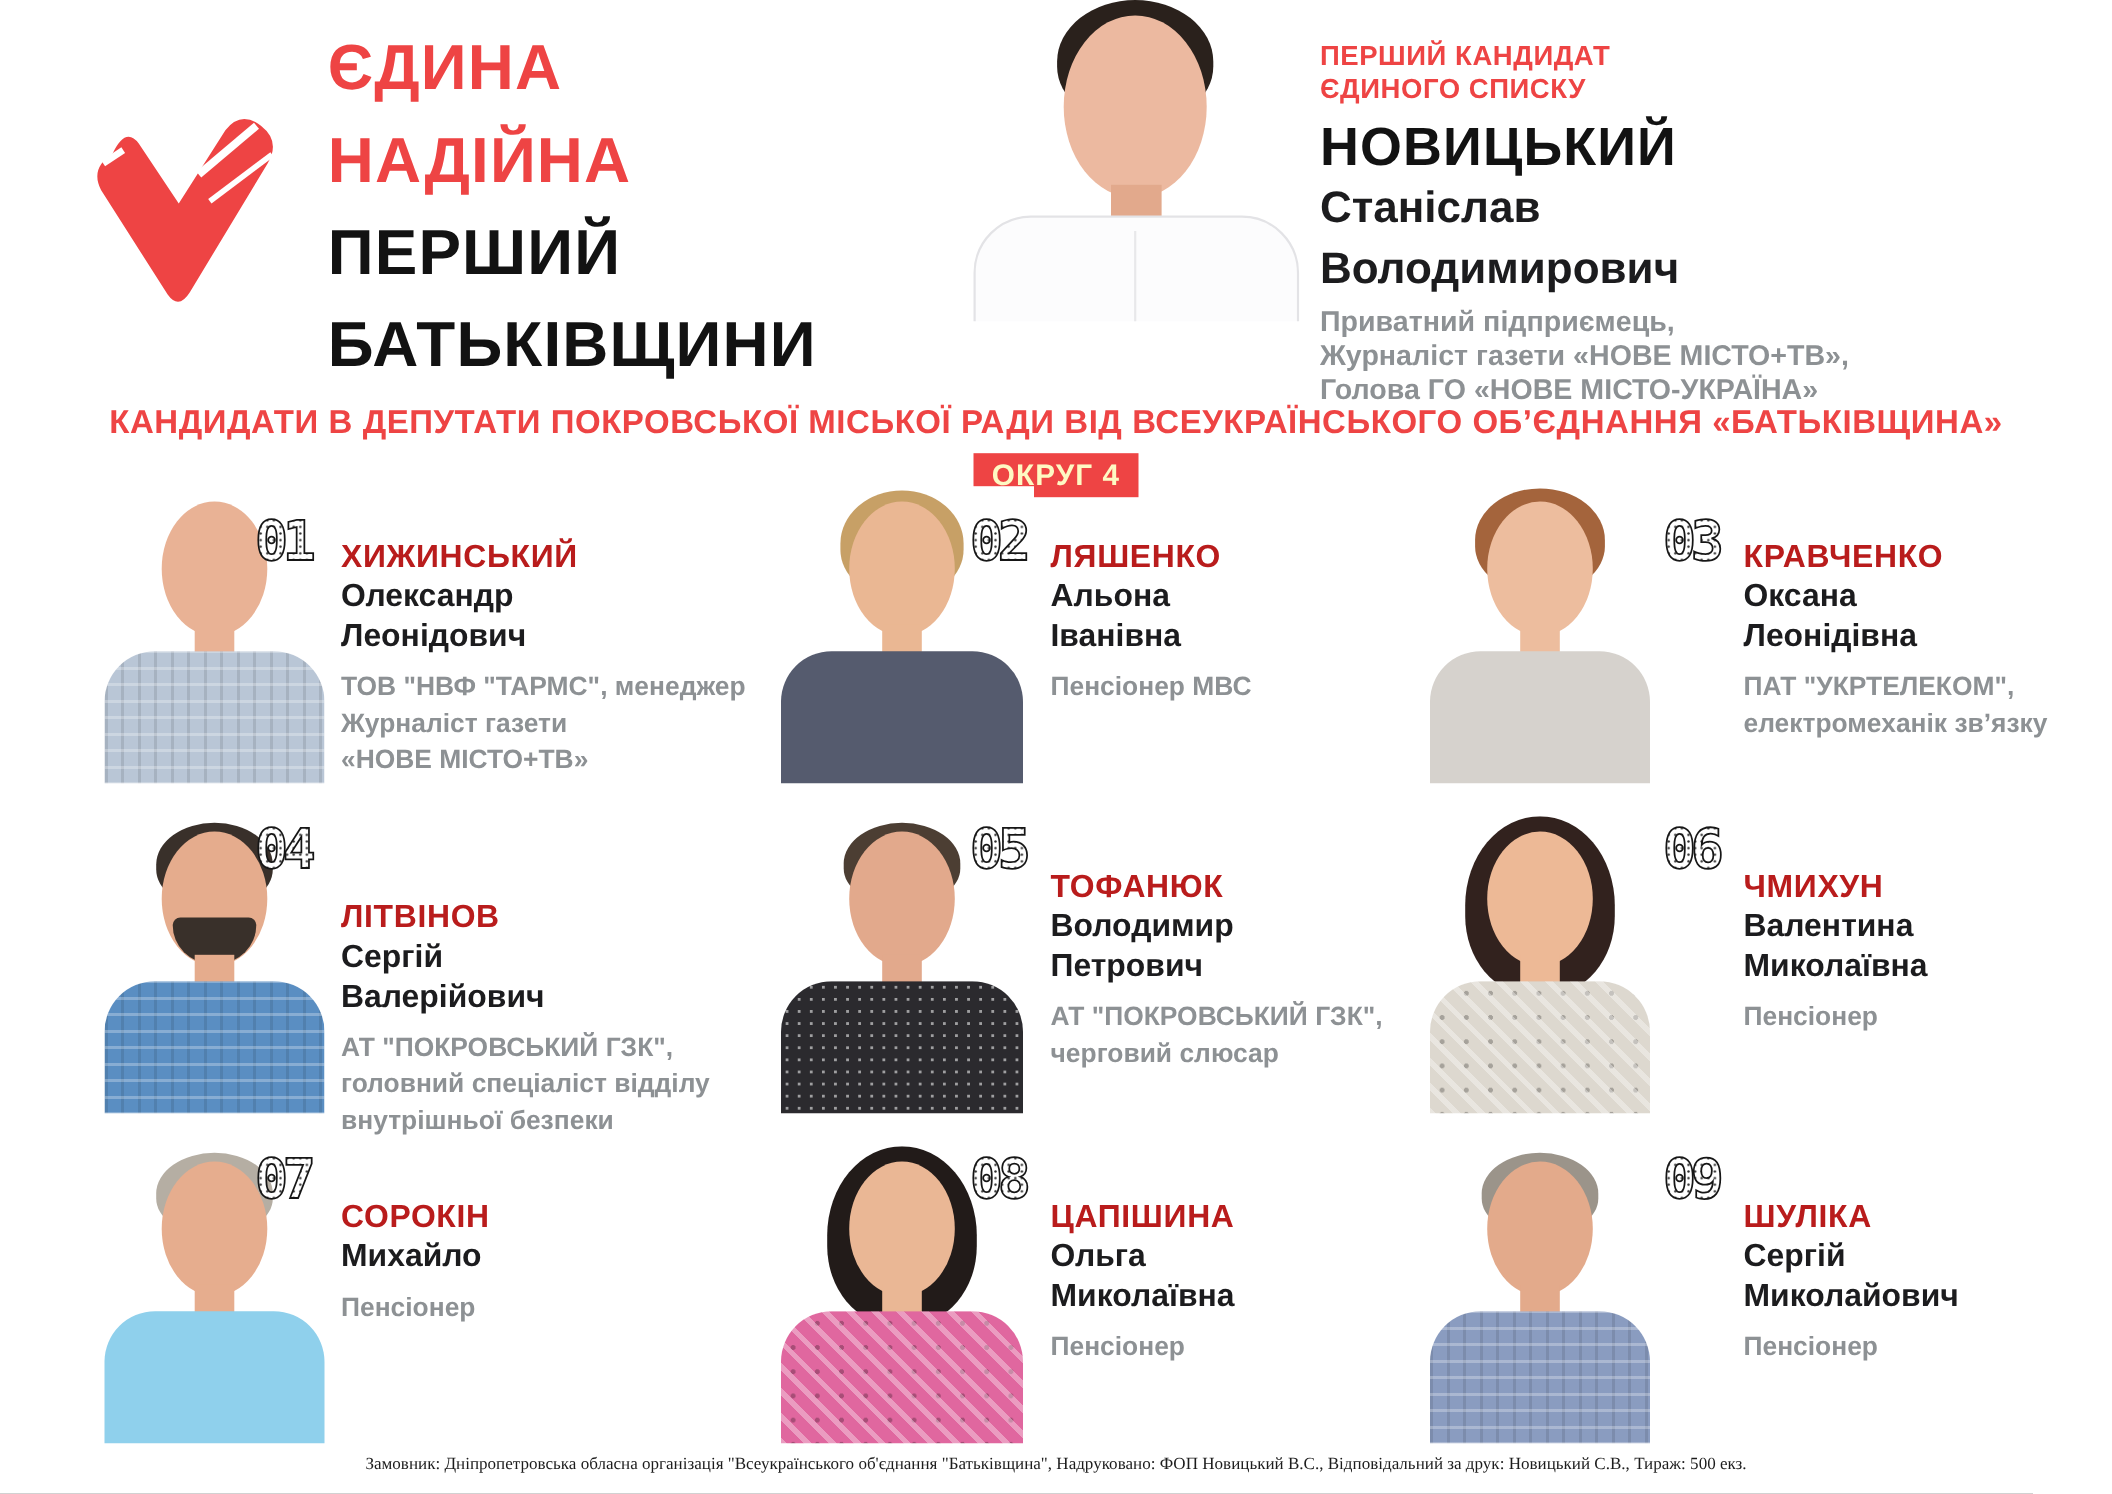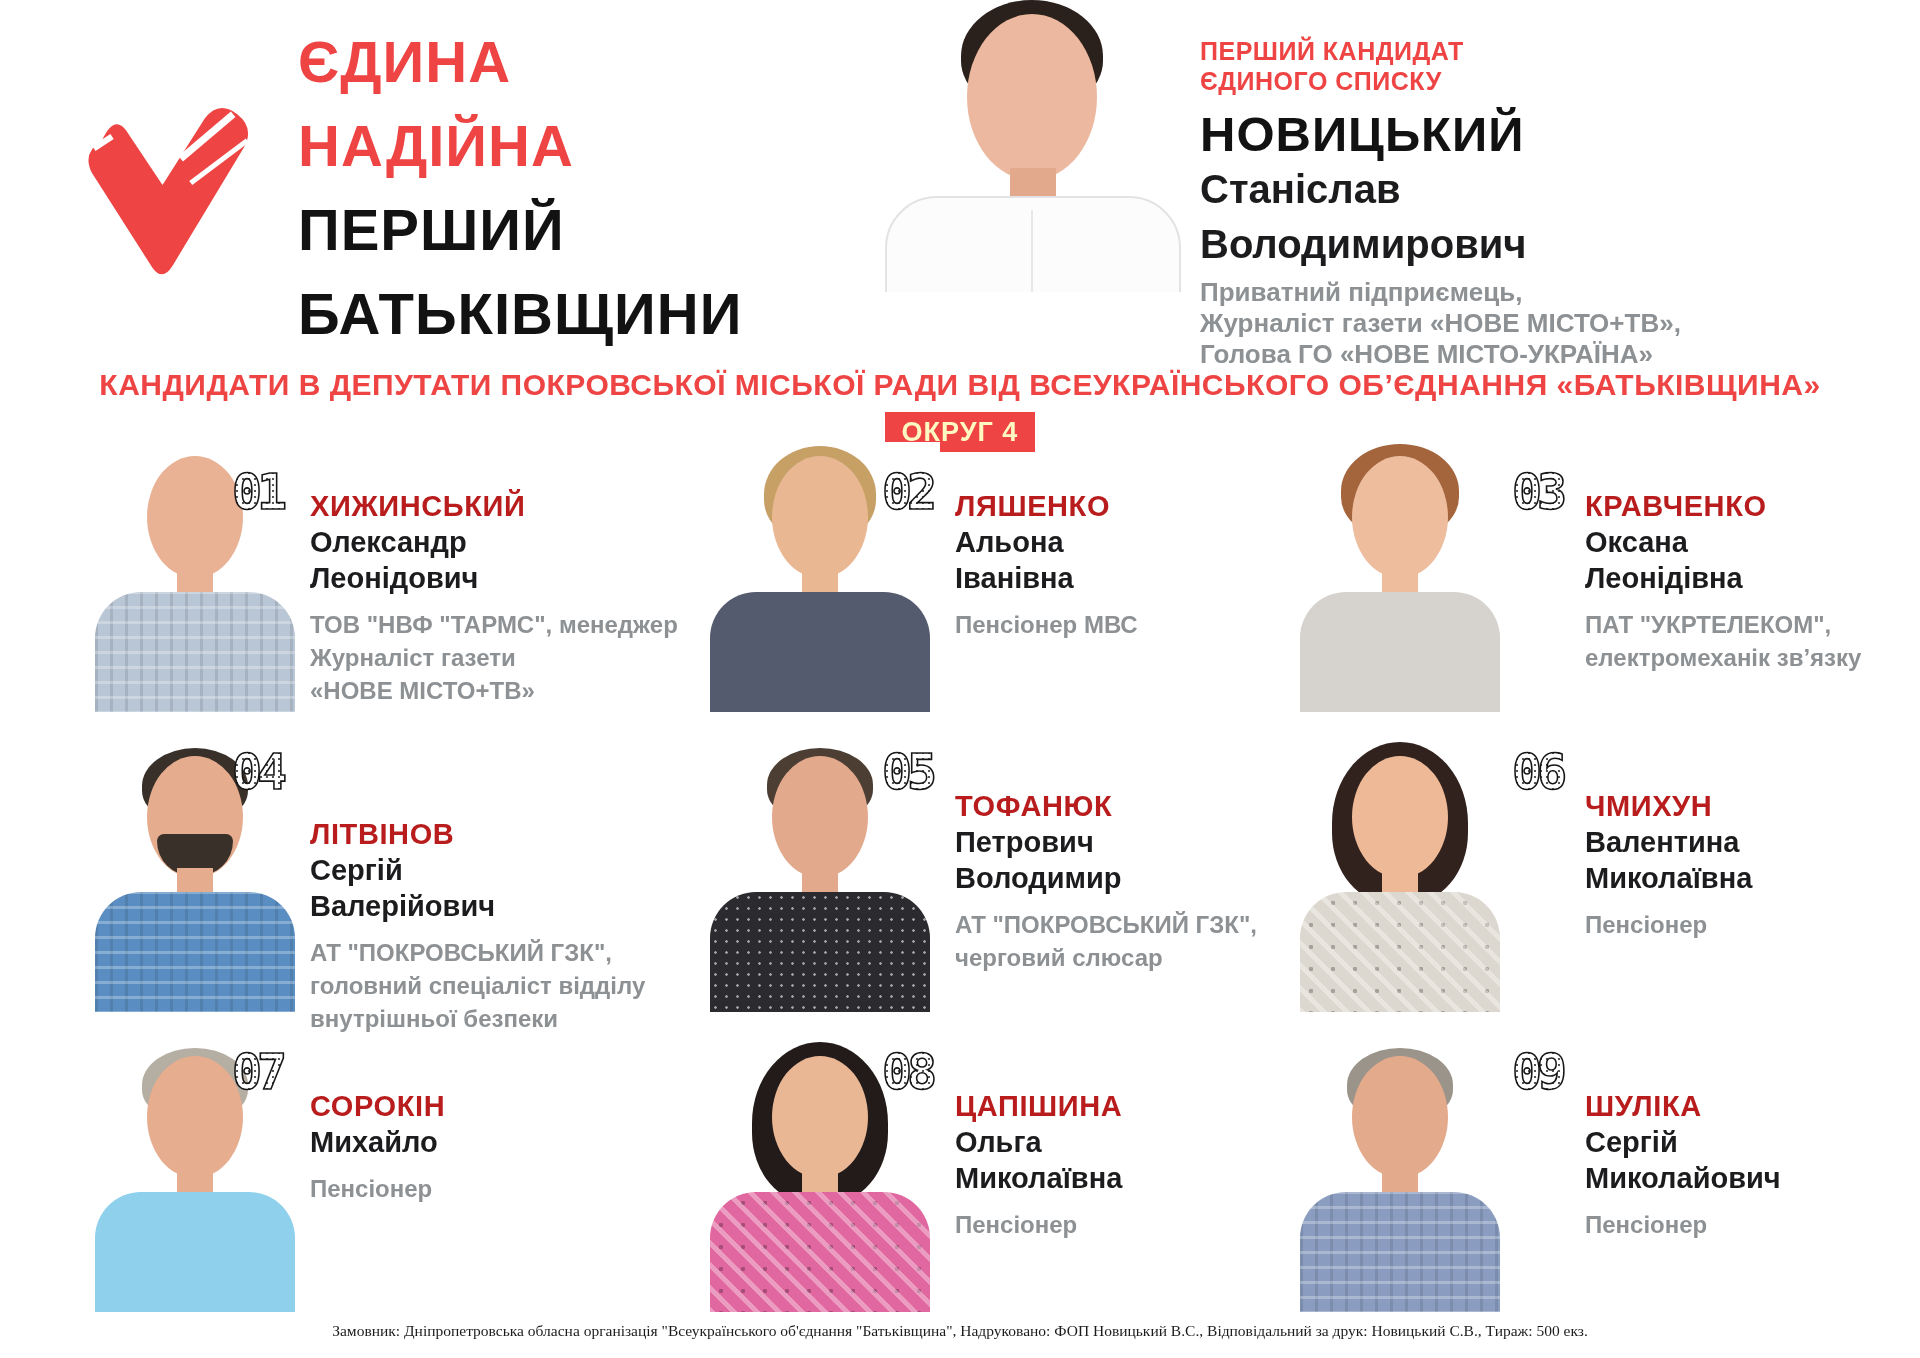--- a/index.html
+++ b/index.html
@@ -197,22 +197,22 @@
         <div class="hair" style="left:67px; top:6px; width:106px; height:74px; background:#4c3e33"></div>
         <div class="face" style="left:72px; top:14px; background:#e2a98c"></div>
         <div class="neck" style="left:102px; background:#e2a98c"></div>
         <div class="torso speckle" style="left:10px; width:220px; background-color:#2b2a2e"></div>
       </div>
       <svg class="num-badge" viewBox="0 0 58 50" style="left: 878px; top: 744px;">
         <text x="29" y="45" text-anchor="middle" font-family="DejaVu Sans Mono, monospace" font-weight="bold" font-size="50" letter-spacing="-5" fill="url(#dotfill)" stroke="#161616" stroke-width="1.6">05</text>
       </svg>
       <div class="cand-text" style="left: 955px; top: 788px;">
         <div class="cand-surname">ТОФАНЮК</div>
+        <div class="cand-name">Володимир</div>
         <div class="cand-name">Петрович</div>
-        <div class="cand-name">Володимир</div>
         <div class="cand-occ">
           <div>АТ "ПОКРОВСЬКИЙ ГЗК",</div>
           <div>черговий слюсар</div>
         </div>
       </div>
       <div class="photo" style="left: 1290px; top: 742px; width: 220px;">
         <div class="hair" style="left:42px; top:0px; width:136px; height:162px; background:#32221e"></div>
         <div class="face" style="left:62px; top:14px; background:#edb996"></div>
         <div class="neck" style="left:92px; background:#edb996"></div>
         <div class="torso floral" style="left:10px; width:200px; background-color:#ddd8cf"></div>

